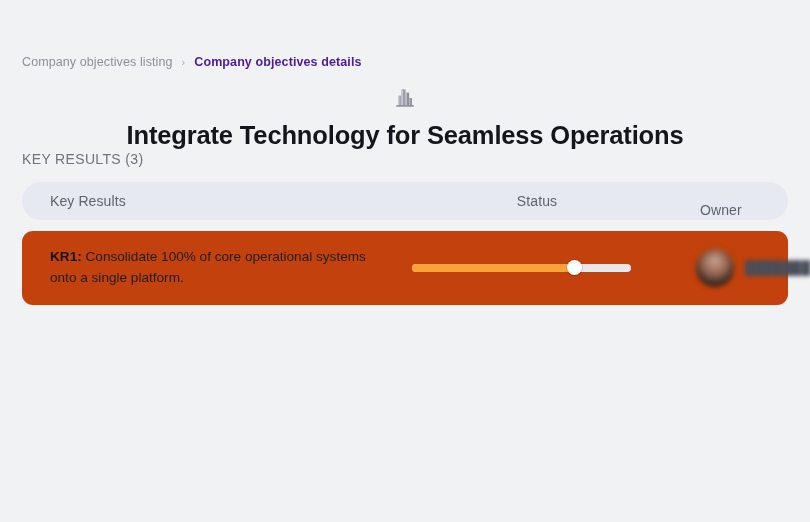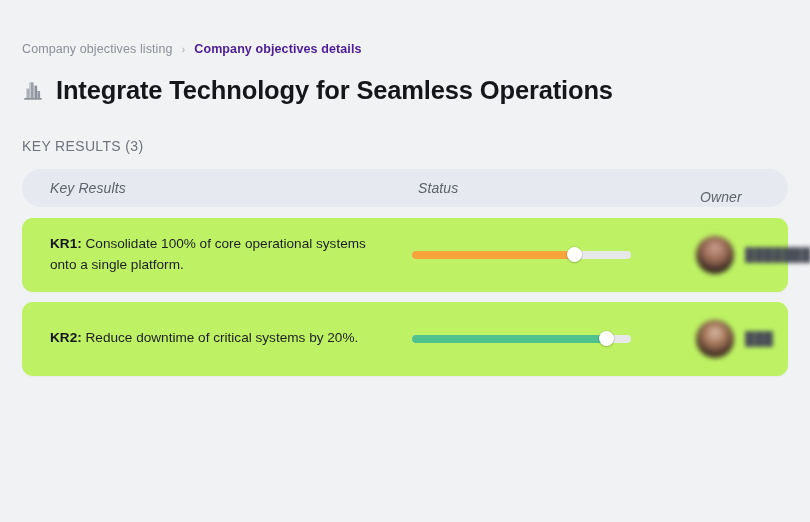--- a/index.html
+++ b/index.html
@@ -21,21 +21,21 @@
     width: 810px;
     height: 522px;
     padding: 0 22px;
   }
 
   
   .breadcrumb {
     display: flex;
     align-items: center;
     gap: 9px;
-    padding-top: 43px;
+    padding-top: 56px;
     font-size: 12.5px;
     line-height: 1;
   }
   .crumb-muted {
     color: #8b8f98;
     letter-spacing: .1px;
   }
   .crumb-sep {
     color: #a9adb5;
     font-size: 11px;
@@ -48,20 +48,21 @@
     letter-spacing: .1px;
   }
 
   
   .title-row {
     display: flex;
     align-items: center;
     gap: 12px;
     margin-top: 18px;
     height: 34px;
+    flex-direction: column;
   }
   .title-icon {
     width: 22px;
     height: 22px;
     flex: none;
     display: block;
   }
   .page-title {
     font-size: 25.5px;
     font-weight: 700;
@@ -77,49 +78,48 @@
     color: #6f737c;
     letter-spacing: .35px;
   }
 
   
   .table {
     margin-top: 15px;
   }
 
   .col-kr     { width: 380px; flex: none; }
-  .col-status { width: 248px; flex: none; }
+  .col-status { width: 248px; flex: none; text-align: center; }
   .col-owner  { flex: 1 1 auto; }
 
   .table-head {
     display: flex;
     align-items: center;
     height: 38px;
     background: #e6e9ef;
     border-radius: 19px;
     padding: 0 6px;
-    font-style: italic;
   }
   .th {
     font-size: 14px;
     color: #5e636e;
     font-weight: 400;
     letter-spacing: .1px;
   }
   .table-head .col-kr     { padding-left: 22px; }
   .table-head .col-status { padding-left: 10px; }
   .table-head .col-owner  { padding-left: 44px; margin-top: 18px; }
 
   .rows { margin-top: 11px; }
 
   .row {
     display: flex;
     align-items: center;
     min-height: 74px;
-    background: #bef264;
+    background: #c2410c;
     border-radius: 11px;
     margin-bottom: 10px;
     padding: 10px 6px;
     box-shadow: 0 1px 2px rgba(22, 25, 35, .035);
   }
   .row .col-kr     { padding-left: 22px; padding-right: 14px; }
   .row .col-status { padding-left: 4px; }
   .row .col-owner  { padding-left: 40px; }
 
   .kr-text {
@@ -242,36 +242,17 @@
           </div>
         </div>
         <div class="col-owner">
           <div class="owner">
             <div class="avatar avatar-blur-a"></div>
             <span class="owner-name">███████</span>
           </div>
         </div>
       </div>
 
-      <div class="row">
-        <div class="col-kr">
-          <div class="kr-text">
-            <span class="kr-tag">KR2:</span><span> Reduce downtime of critical systems by 20%.</span>
-          </div>
-        </div>
-        <div class="col-status">
-          <div class="slider">
-            <div class="slider-fill" style="width: 89%; background: rgb(79, 193, 140);"></div>
-            <div class="slider-knob" style="left: 89%;"></div>
-          </div>
-        </div>
-        <div class="col-owner">
-          <div class="owner">
-            <div class="avatar avatar-blur-b"></div>
-            <span class="owner-name">███</span>
-          </div>
-        </div>
-      </div>
 
 
     </div>
   </div>
 </div>
 
 </body></html>

